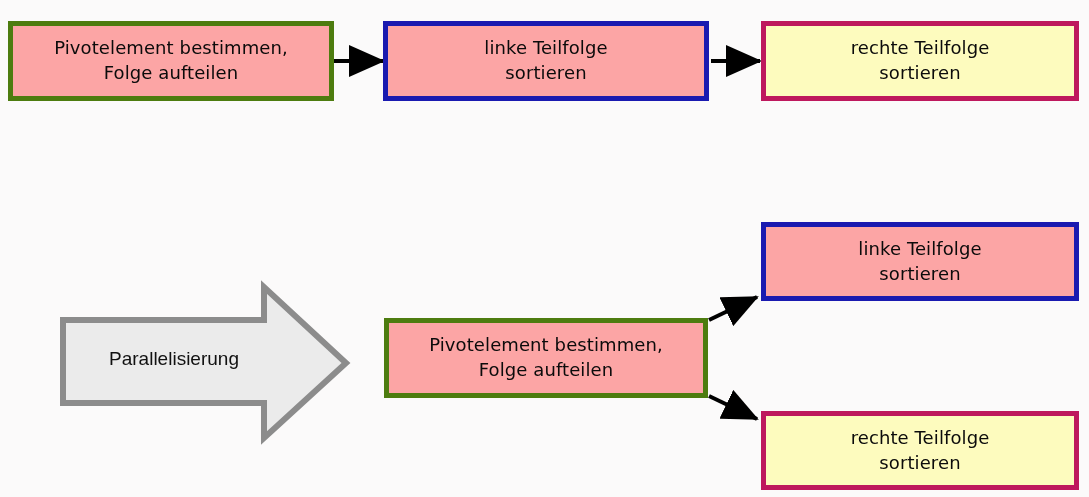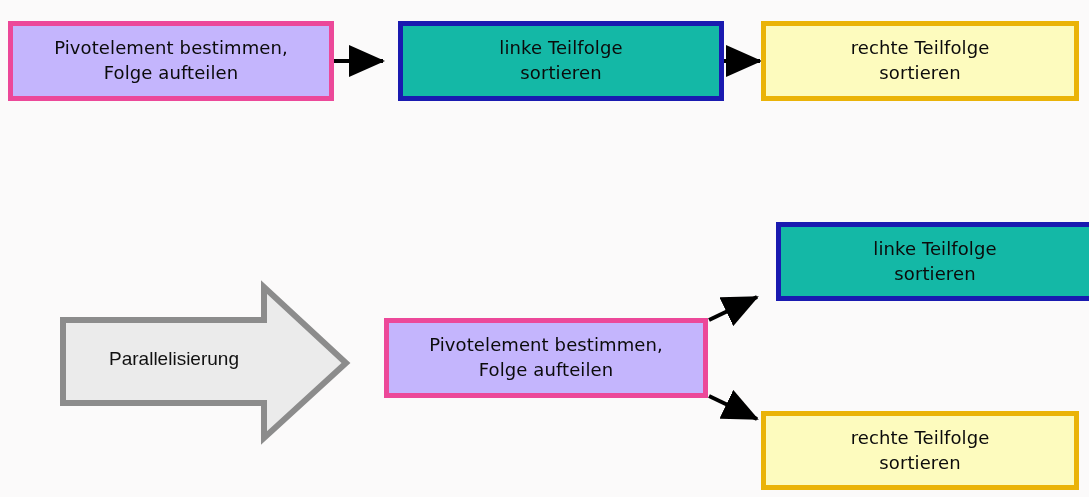--- a/index.html
+++ b/index.html
@@ -32,31 +32,30 @@
     text-align: center;
     line-height: 1.38;
     font-size: 18px;
     color: #0b0b0b;
     letter-spacing: 0.1px;
     font-family: "DejaVu Sans", "Liberation Sans", sans-serif;
     white-space: pre-line;
   }
 
   .node-red {
-    background: #c4b5fd;
-    border: 5px solid #ec4899;
+    background: #fca5a5;
+    border: 5px solid #4d7c0f;
   }
   .node-blue {
-    background: #14b8a6;
+    background: #fca5a5;
     border: 5px solid #1a1ab0;
-    margin-left: 15px;
   }
   .node-yellow {
     background: #fdfbbe;
-    border: 5px solid #eab308;
+    border: 5px solid #be185d;
   }
 
   
   #node-top-pivot   { left: 8px;   top: 21px;  width: 326px; height: 80px; }
   #node-top-left    { left: 383px; top: 21px;  width: 326px; height: 80px; }
   #node-top-right   { left: 761px; top: 21px;  width: 318px; height: 80px; }
 
   
   #node-bottom-pivot { left: 384px; top: 318px; width: 324px; height: 80px; }
   #node-bottom-left  { left: 761px; top: 222px; width: 318px; height: 79px; }

